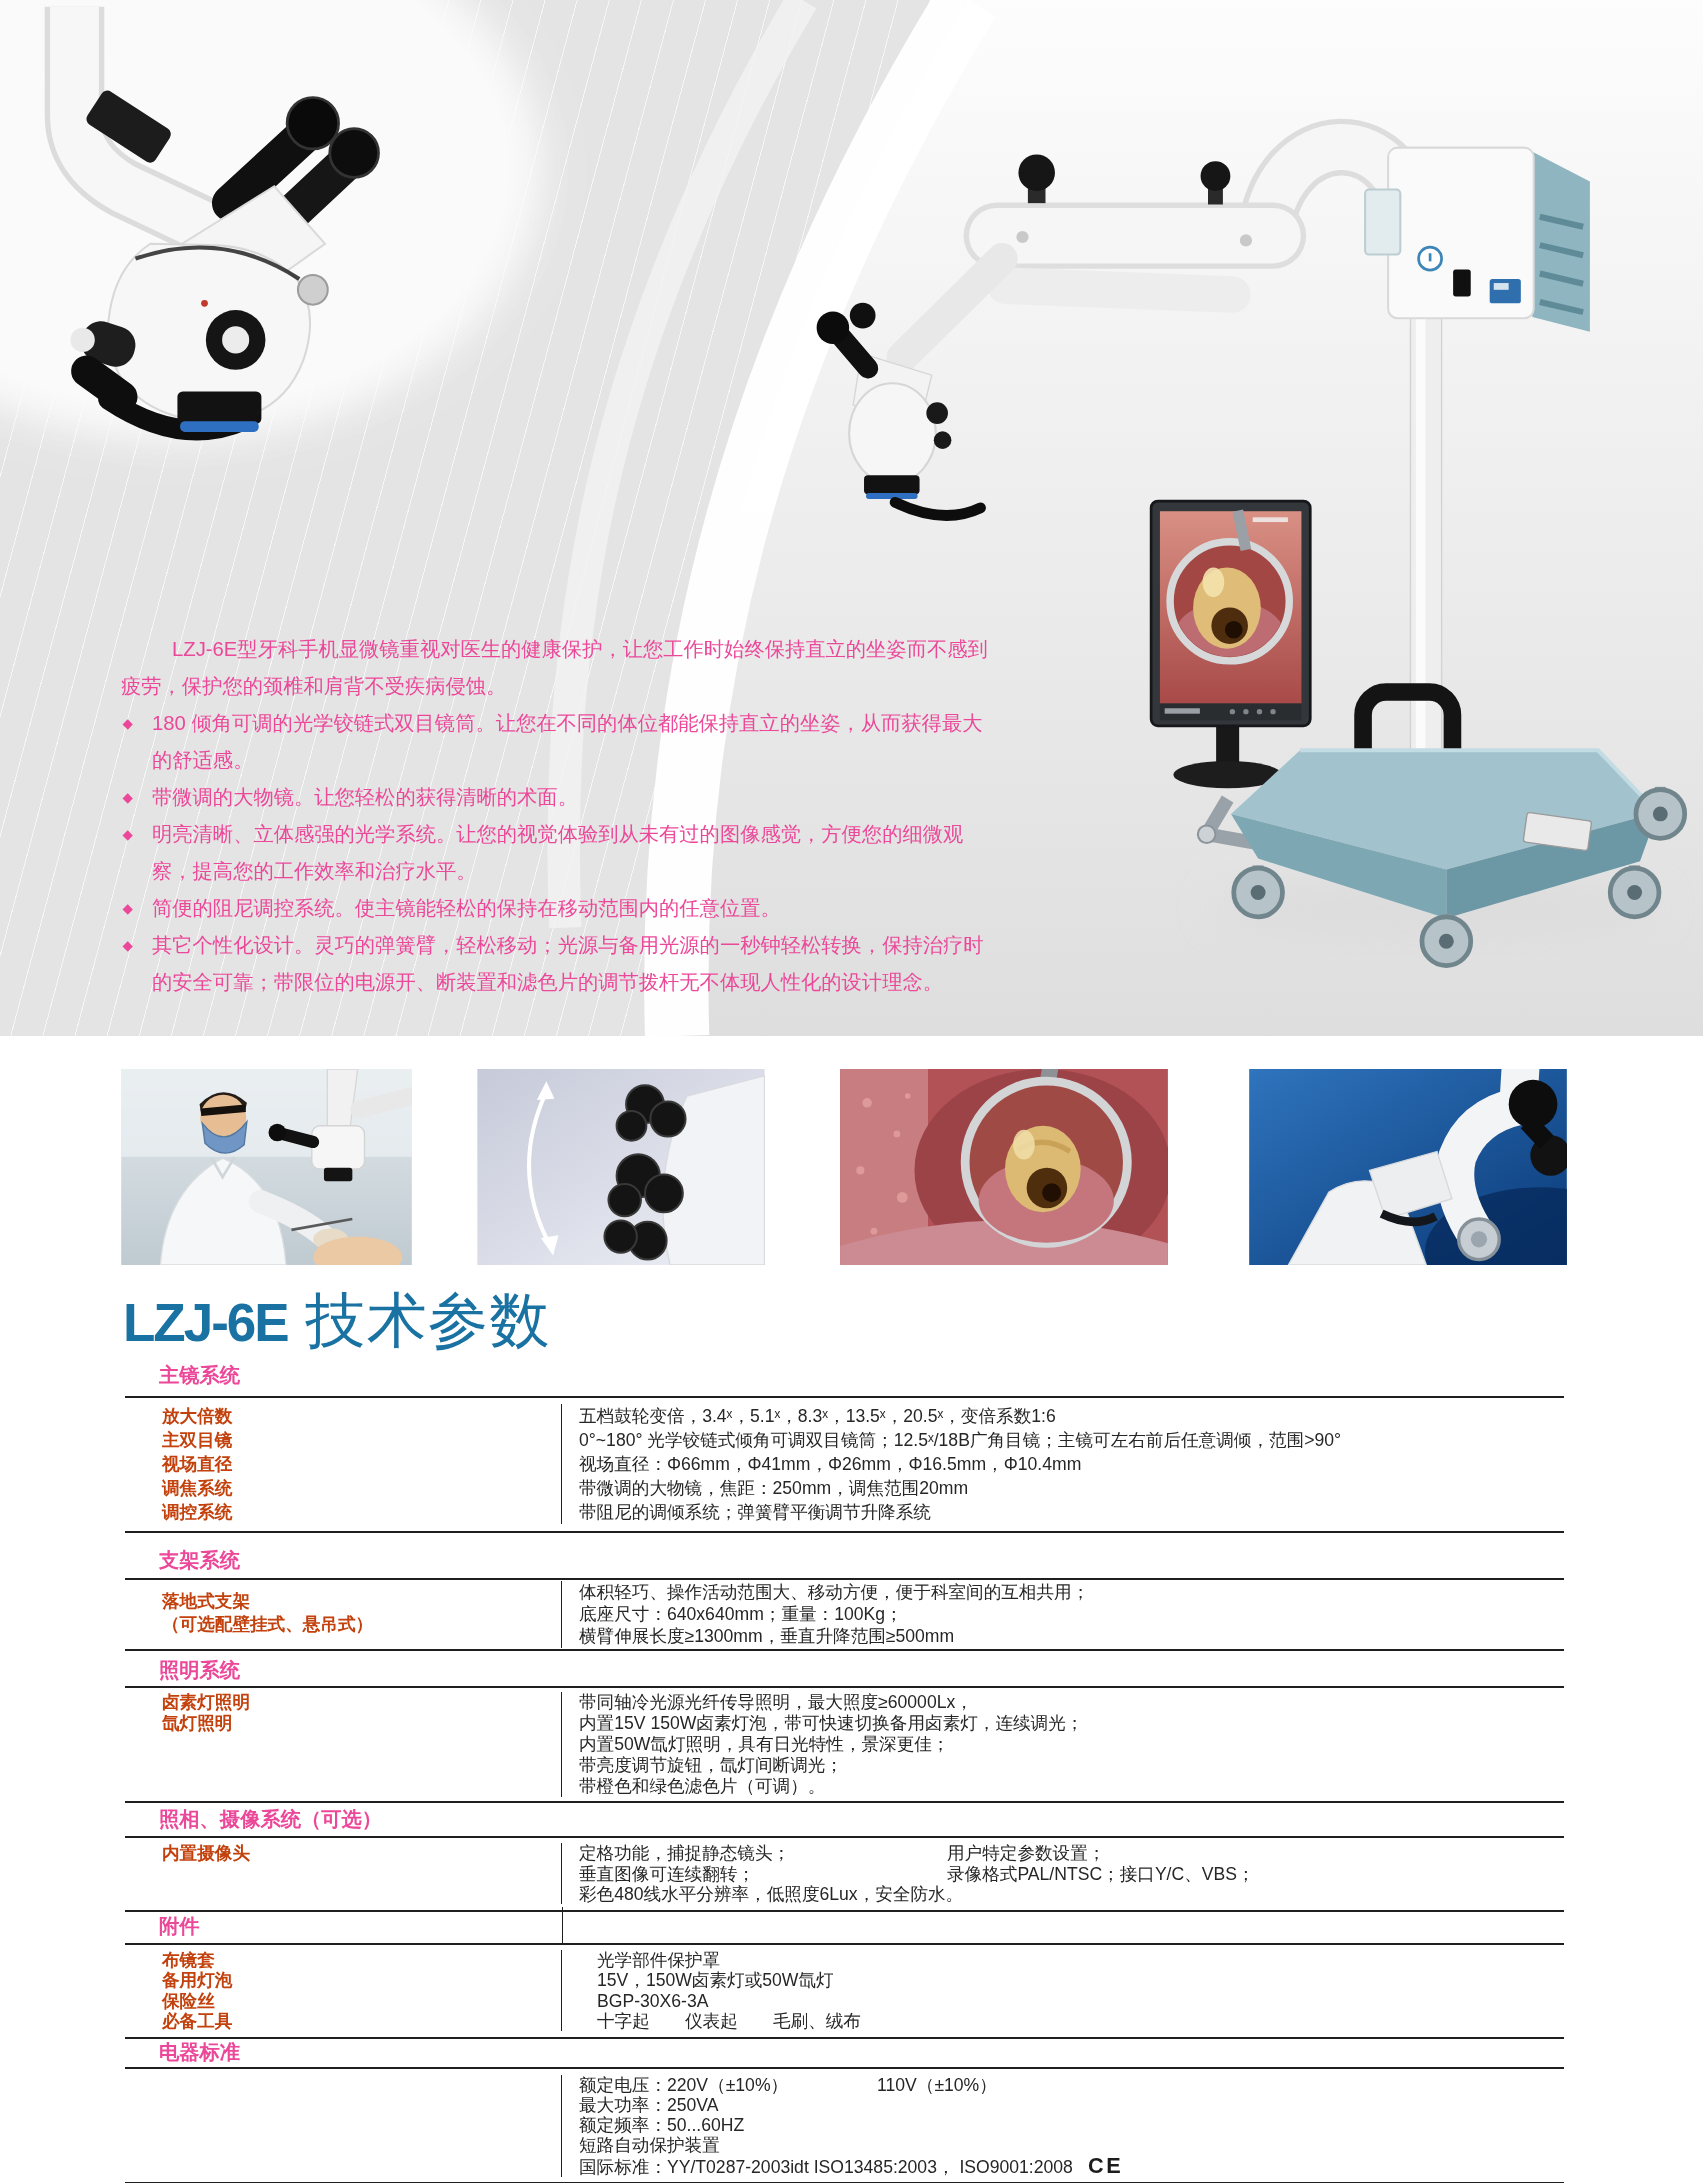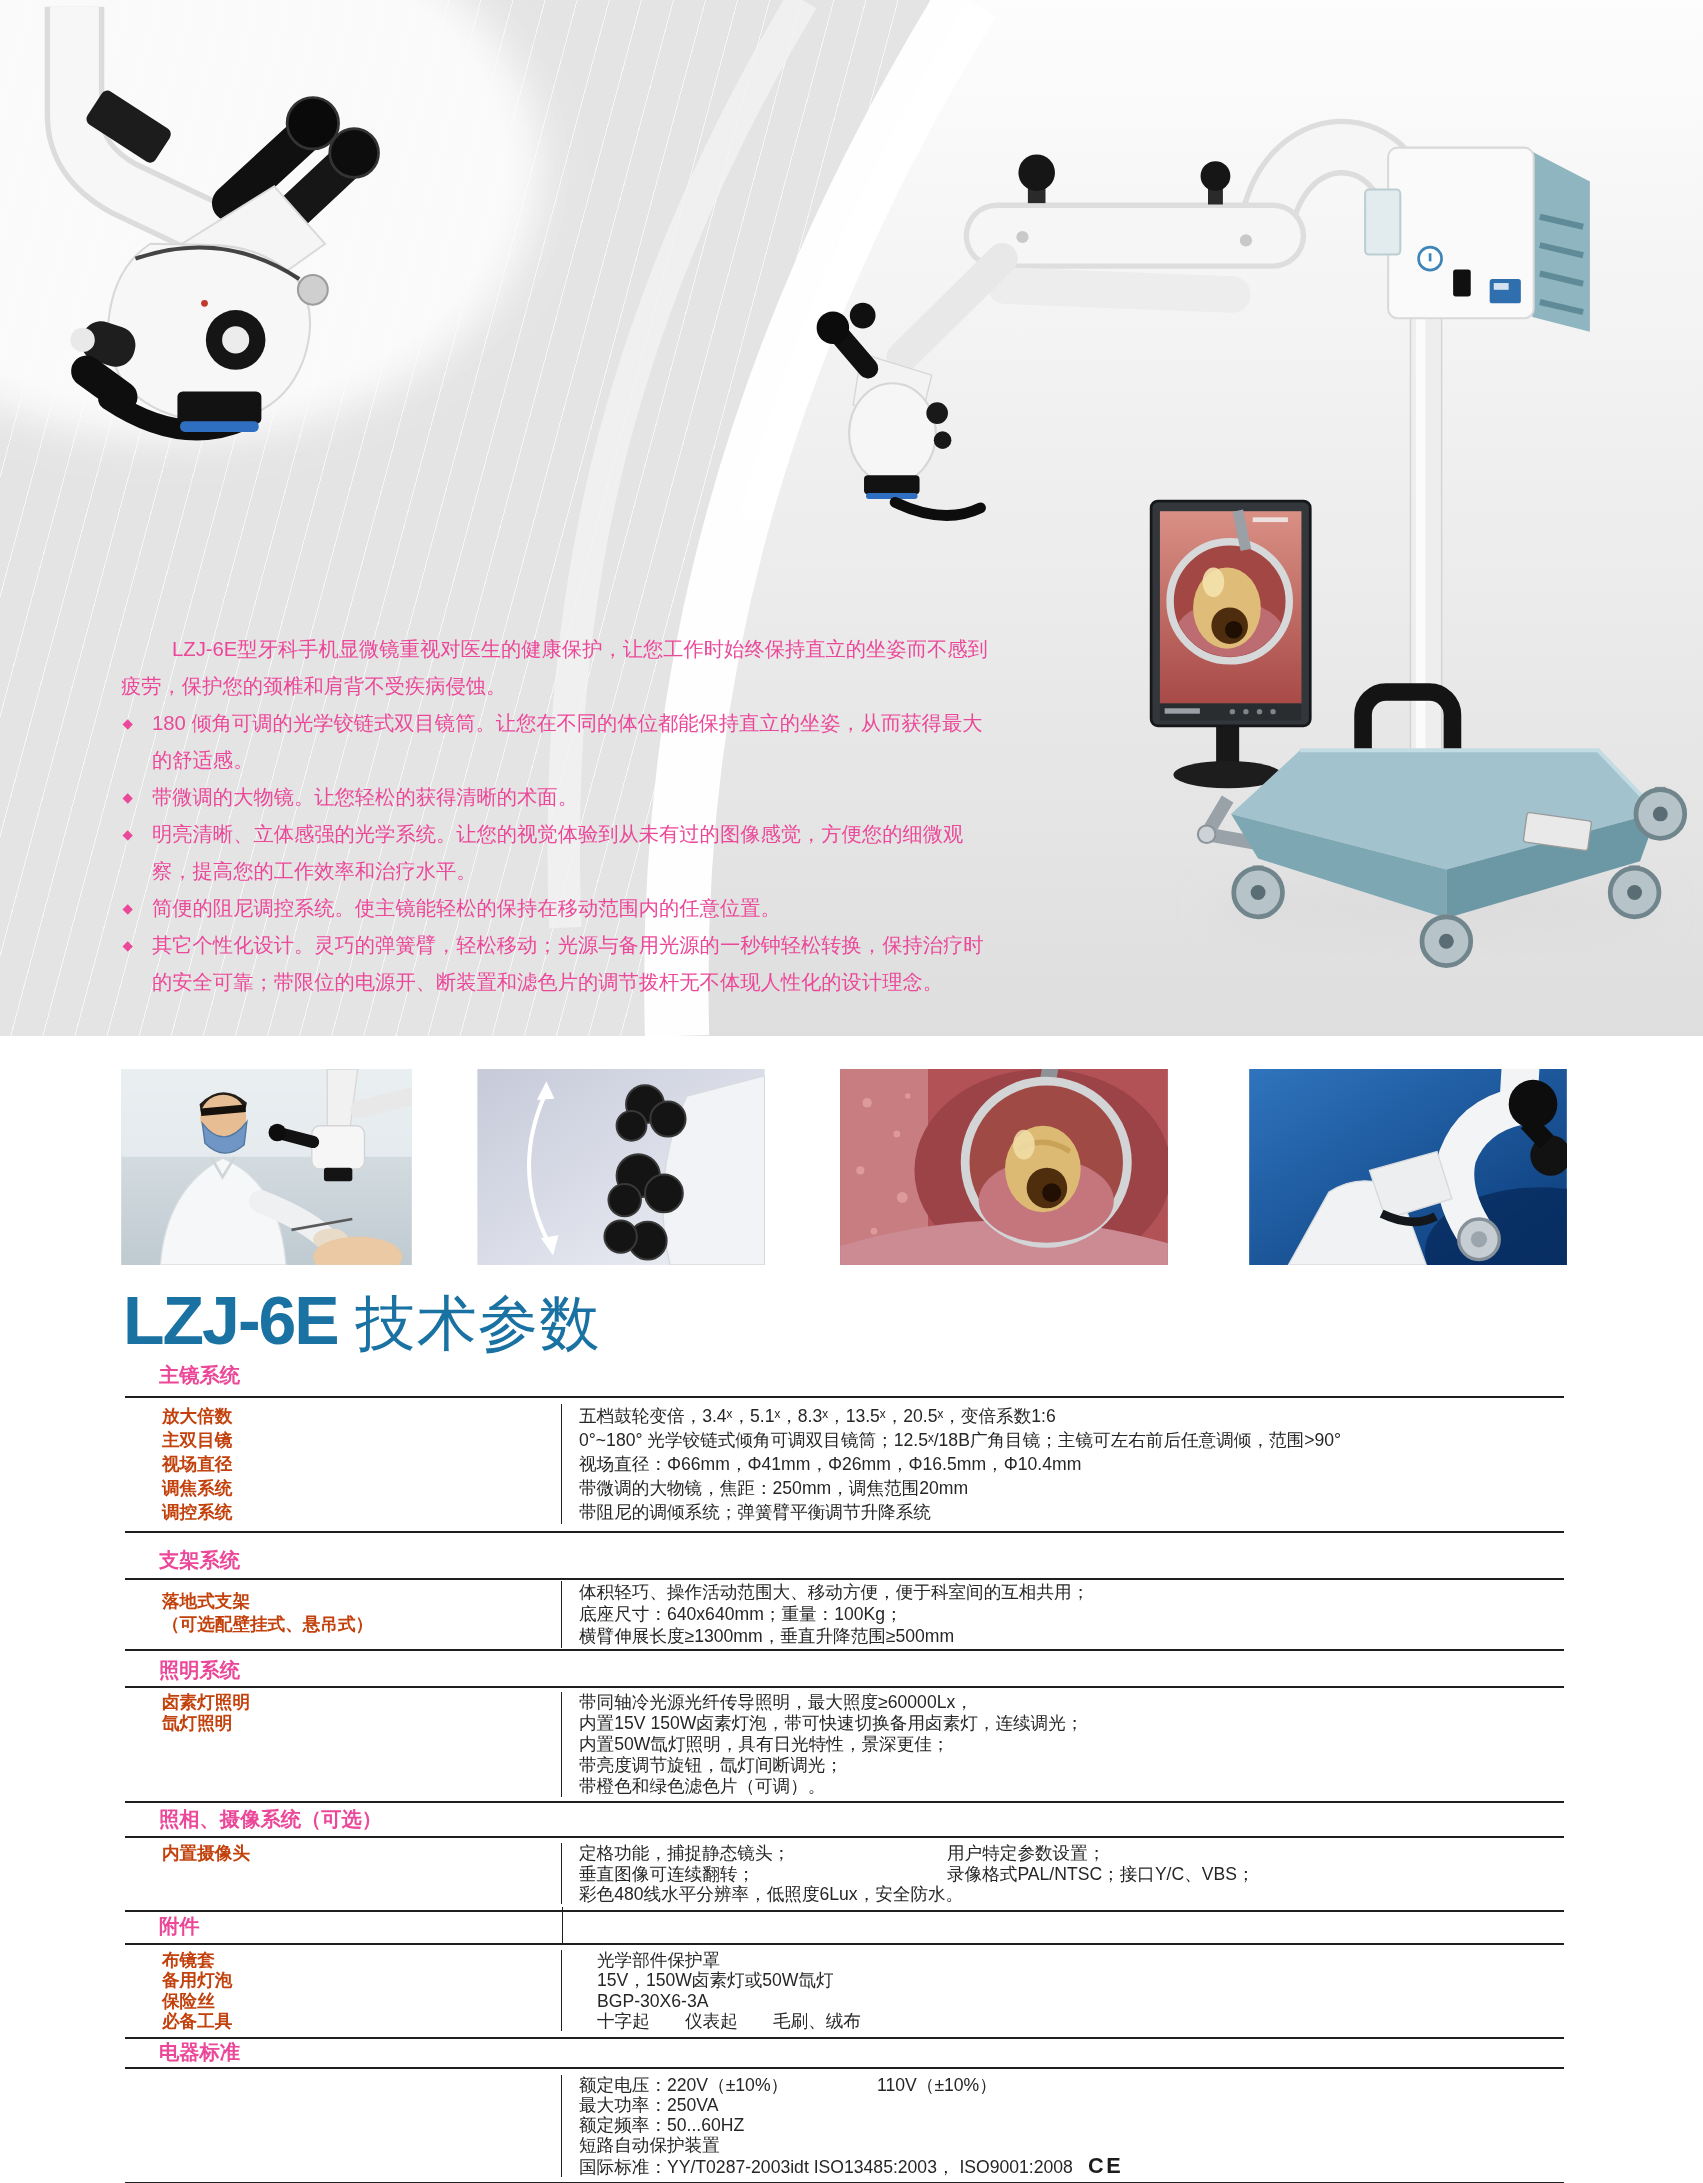--- a/index.html
+++ b/index.html
@@ -24,21 +24,21 @@
   
   .photo{position:absolute;top:1069px;height:196px;overflow:hidden;}
   .photo svg{display:block;}
   #photo1{left:121px;width:291px;}
   #photo2{left:477px;width:288px;}
   #photo3{left:840px;width:328px;}
   #photo4{left:1249px;width:318px;}
 
   
   .title-row{position:absolute;left:123px;top:1281px;color:#1a72a3;display:flex;align-items:baseline;gap:17.6px;}
-  .title-model{font-size:68px;font-weight:800;letter-spacing:-2px;}
+  .title-model{font-size:53px;font-weight:800;letter-spacing:-2px;}
   .title-suffix{font-size:60px;font-weight:400;letter-spacing:1.4px;}
 
   
   .spec{position:absolute;left:125px;top:1363px;width:1439px;color:#262626;}
   .sec-header{font-size:20.3px;font-weight:700;color:#ec4899;padding-left:34px;line-height:24.4px;margin:0;}
   .sh0{margin:0 0 8.1px;}
   .sh1{margin:15px 0 5.4px;}
   .sh2{margin:6.8px 0 4.1px;}
   .sh3{margin:4.1px 0 4.1px;}
   .sh4{margin:2.7px 0 4.1px;position:relative;}

